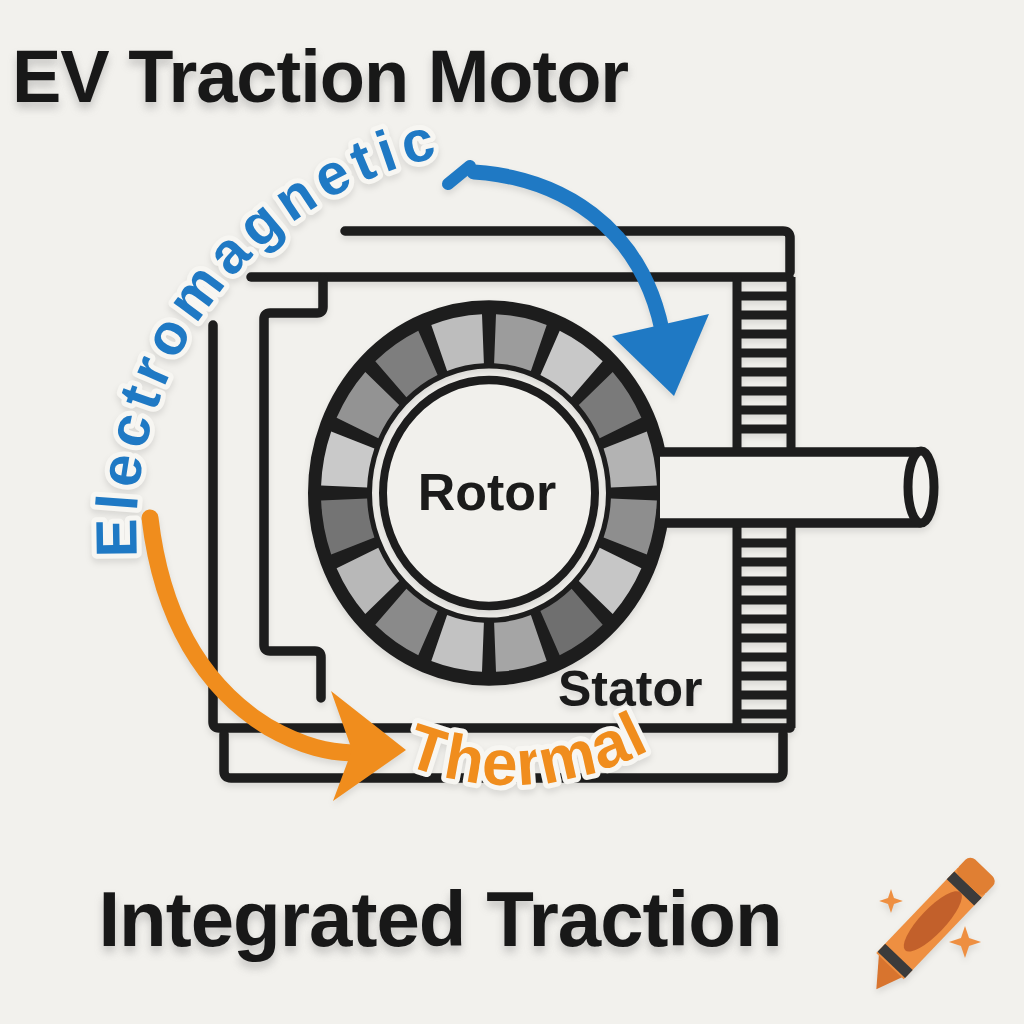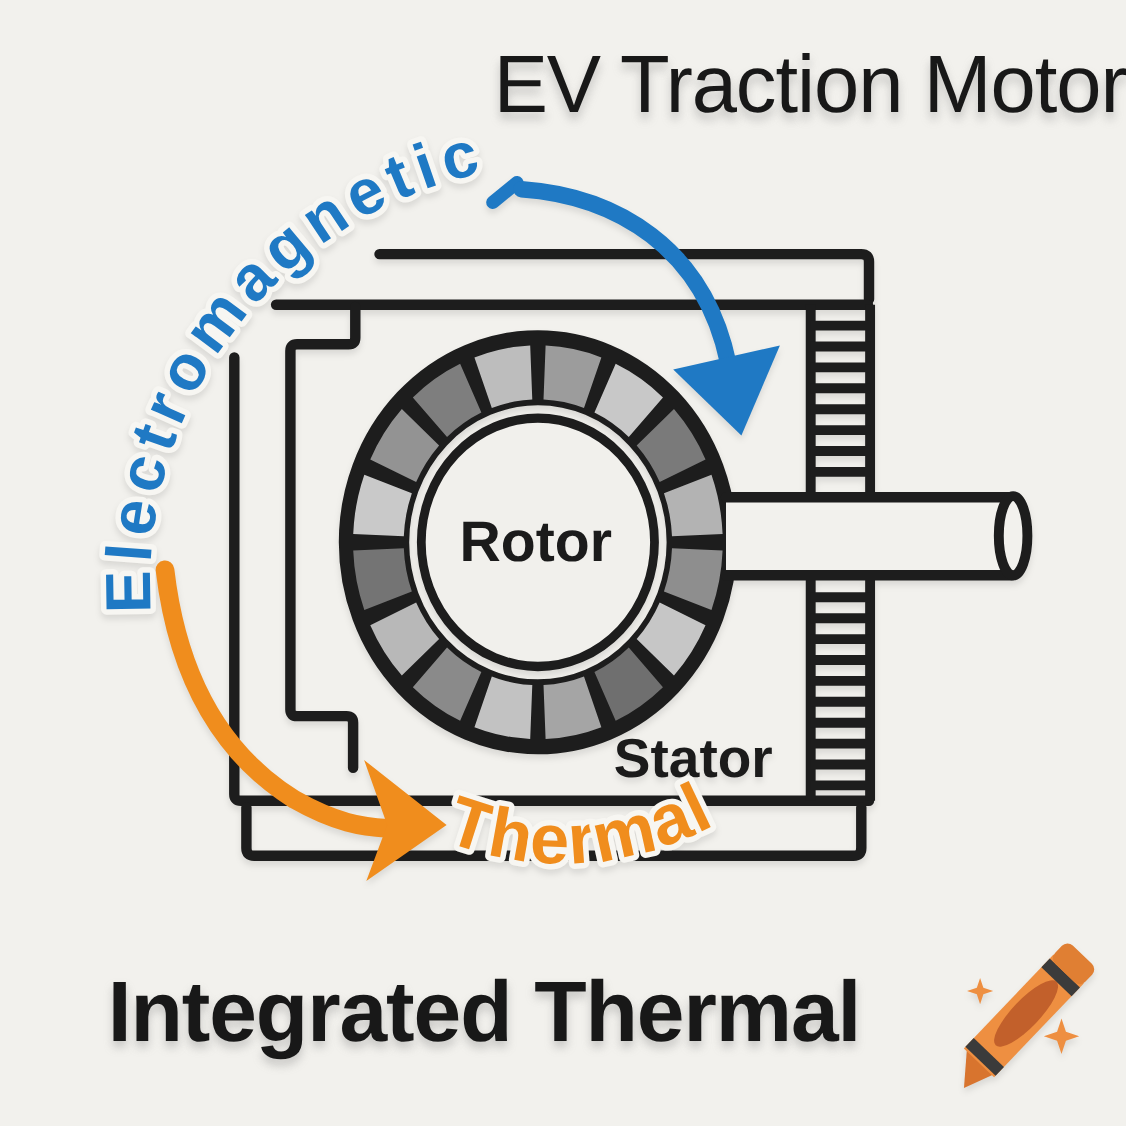--- a/index.html
+++ b/index.html
@@ -2,22 +2,22 @@
 <html><head>
 <meta charset="utf-8">
 <style>
   html,body{margin:0;padding:0;}
   .stage{
     position:relative;width:1024px;height:1024px;overflow:hidden;
     background:#f2f1ed;
     font-family:"Liberation Sans", sans-serif;
   }
   .title{
-    position:absolute;left:12px;right:0;top:34px;text-align:right;
-    font-size:74px;font-weight:400;letter-spacing:-1px;color:#181818;
+    position:absolute;left:12px;right:0;top:34px;text-align:left;
+    font-size:74px;font-weight:700;letter-spacing:-1px;color:#181818;
     text-shadow:0 6px 9px rgba(130,130,130,0.40);
   }
   .subtitle{
     position:absolute;left:0;width:880px;top:874px;text-align:center;
     font-size:78px;font-weight:700;letter-spacing:-1px;color:#181818;
     text-shadow:0 6px 9px rgba(130,130,130,0.40);
   }
   svg.scene{position:absolute;left:0;top:0;}
   .outline{stroke:#1d1d1d;stroke-width:9.5;fill:none;stroke-linecap:round;stroke-linejoin:round;}
   .ribs{stroke:#1d1d1d;stroke-width:9;fill:none;stroke-linecap:butt;}
@@ -113,15 +113,15 @@
         <rect x="28" y="-19" width="11" height="38" fill="#3b3b3b"></rect>
         <rect x="128" y="-19" width="11" height="38" fill="#3b3b3b"></rect>
         <rect x="139" y="-19" width="23" height="38" rx="7" fill="#e07f33"></rect>
       </g>
       <path transform="translate(891,901) scale(0.85)" fill="#ee8f41" d="M0,-14 L3.5,-3.5 L14,0 L3.5,3.5 L0,14 L-3.5,3.5 L-14,0 L-3.5,-3.5 Z"></path>
       <path transform="translate(965,942) scale(1.15)" fill="#ee8f41" d="M0,-14 L3.5,-3.5 L14,0 L3.5,3.5 L0,14 L-3.5,3.5 L-14,0 L-3.5,-3.5 Z"></path>
     </g>
   </svg>
 
   <div class="subtitle">
-    <span>Integrated Thermal</span>
+    <span>Integrated Traction</span>
   </div>
 </div>
 
 </body></html>

